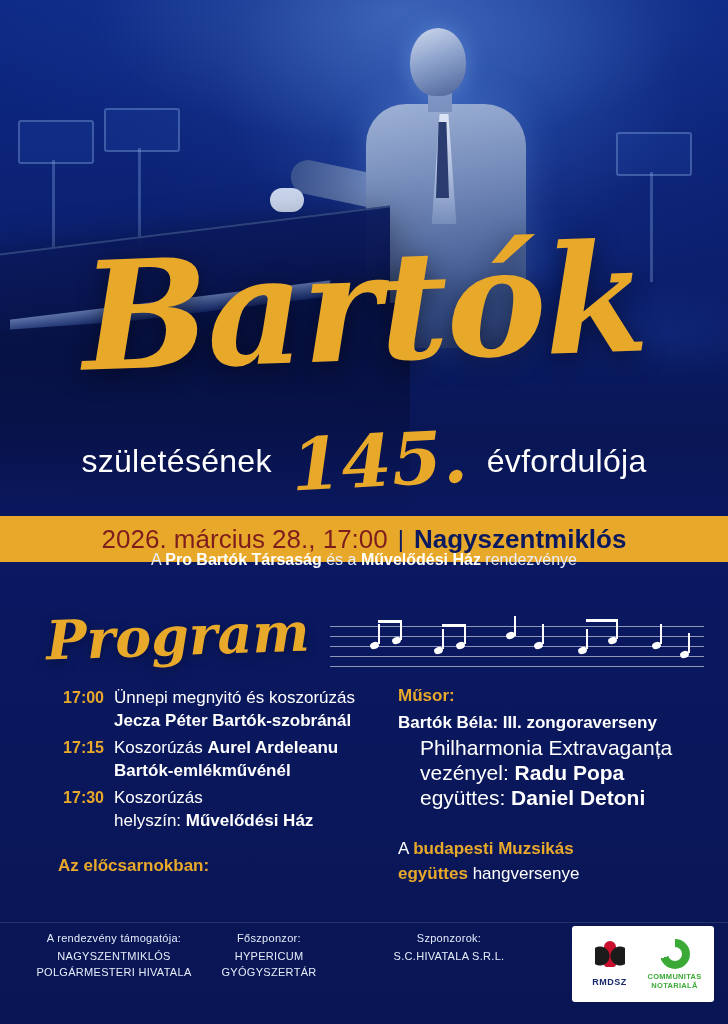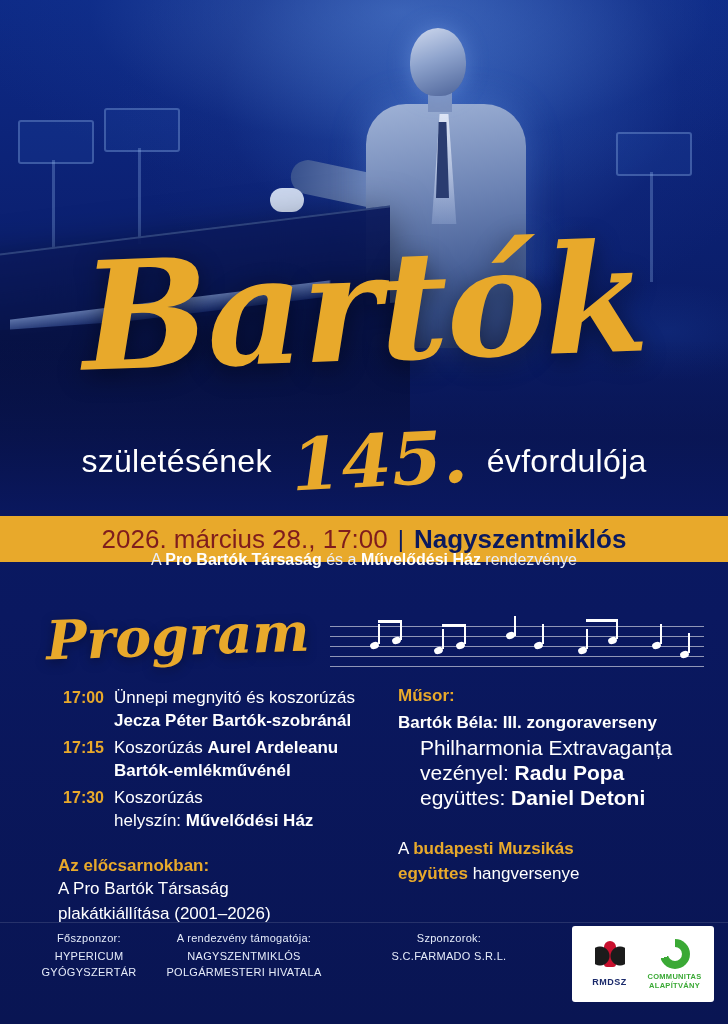--- a/index.html
+++ b/index.html
@@ -505,24 +505,20 @@
 
       <div class="row">
         <div class="time">17:30</div>
         <div class="desc">
           <span>Koszorúzás</span><br>
           <span>helyszín: </span><b>Művelődési Ház</b>
         </div>
       </div>
 
       <div class="block-title">Az előcsarnokban:</div>
-      <div class="block-body">
-        <span>A Pro Bartók Társaság</span><br>
-        <span>plakátkiállítása (2001–2026)</span>
-      </div>
     </div>
 
     <div class="col-right">
       <div class="right-title">Műsor:</div>
       <div class="right-line">
         <b>Bartók Béla: III. zongoraverseny</b>
       </div>
       <div class="right-sub">Philharmonia Extravaganța</div>
       <div class="right-sub">
         <span>vezényel: </span><b>Radu Popa</b>
@@ -533,41 +529,41 @@
 
       <div class="right-block2">
         <span>A </span><b>budapesti Muzsikás</b><br>
         <b>együttes</b><span> hangversenye</span>
       </div>
     </div>
   </div>
 
   <div class="footer-divider"></div>
   <div class="footer">
+    <div class="fcol fcol-1">
+      <div class="head">A rendezvény támogatója:</div>
+      <div>NAGYSZENTMIKLÓS</div>
+      <div>POLGÁRMESTERI HIVATALA</div>
+    </div>
     <div class="fcol fcol-2">
       <div class="head">Főszponzor:</div>
       <div>HYPERICUM</div>
       <div>GYÓGYSZERTÁR</div>
     </div>
-    <div class="fcol fcol-1">
-      <div class="head">A rendezvény támogatója:</div>
-      <div>NAGYSZENTMIKLÓS</div>
-      <div>POLGÁRMESTERI HIVATALA</div>
-    </div>
     <div class="fcol fcol-3">
       <div class="head">Szponzorok:</div>
-      <div>S.C.FARMADO S.R.L.</div>
+      <div>S.C.HIVATALA S.R.L.</div>
     </div>
   </div>
 
   <div class="logos">
     <div class="logo-rmdsz">
       <div class="tulip"></div>
       <div class="txt">RMDSZ</div>
     </div>
     <div class="logo-comm">
       <div class="mark"></div>
       <div class="t1">COMMUNITAS</div>
-      <div class="t2">ALAPÍTVÁNY</div>
+      <div class="t2">NOTARIALĂ</div>
     </div>
   </div>
 
 </div>
 
 </body></html>

